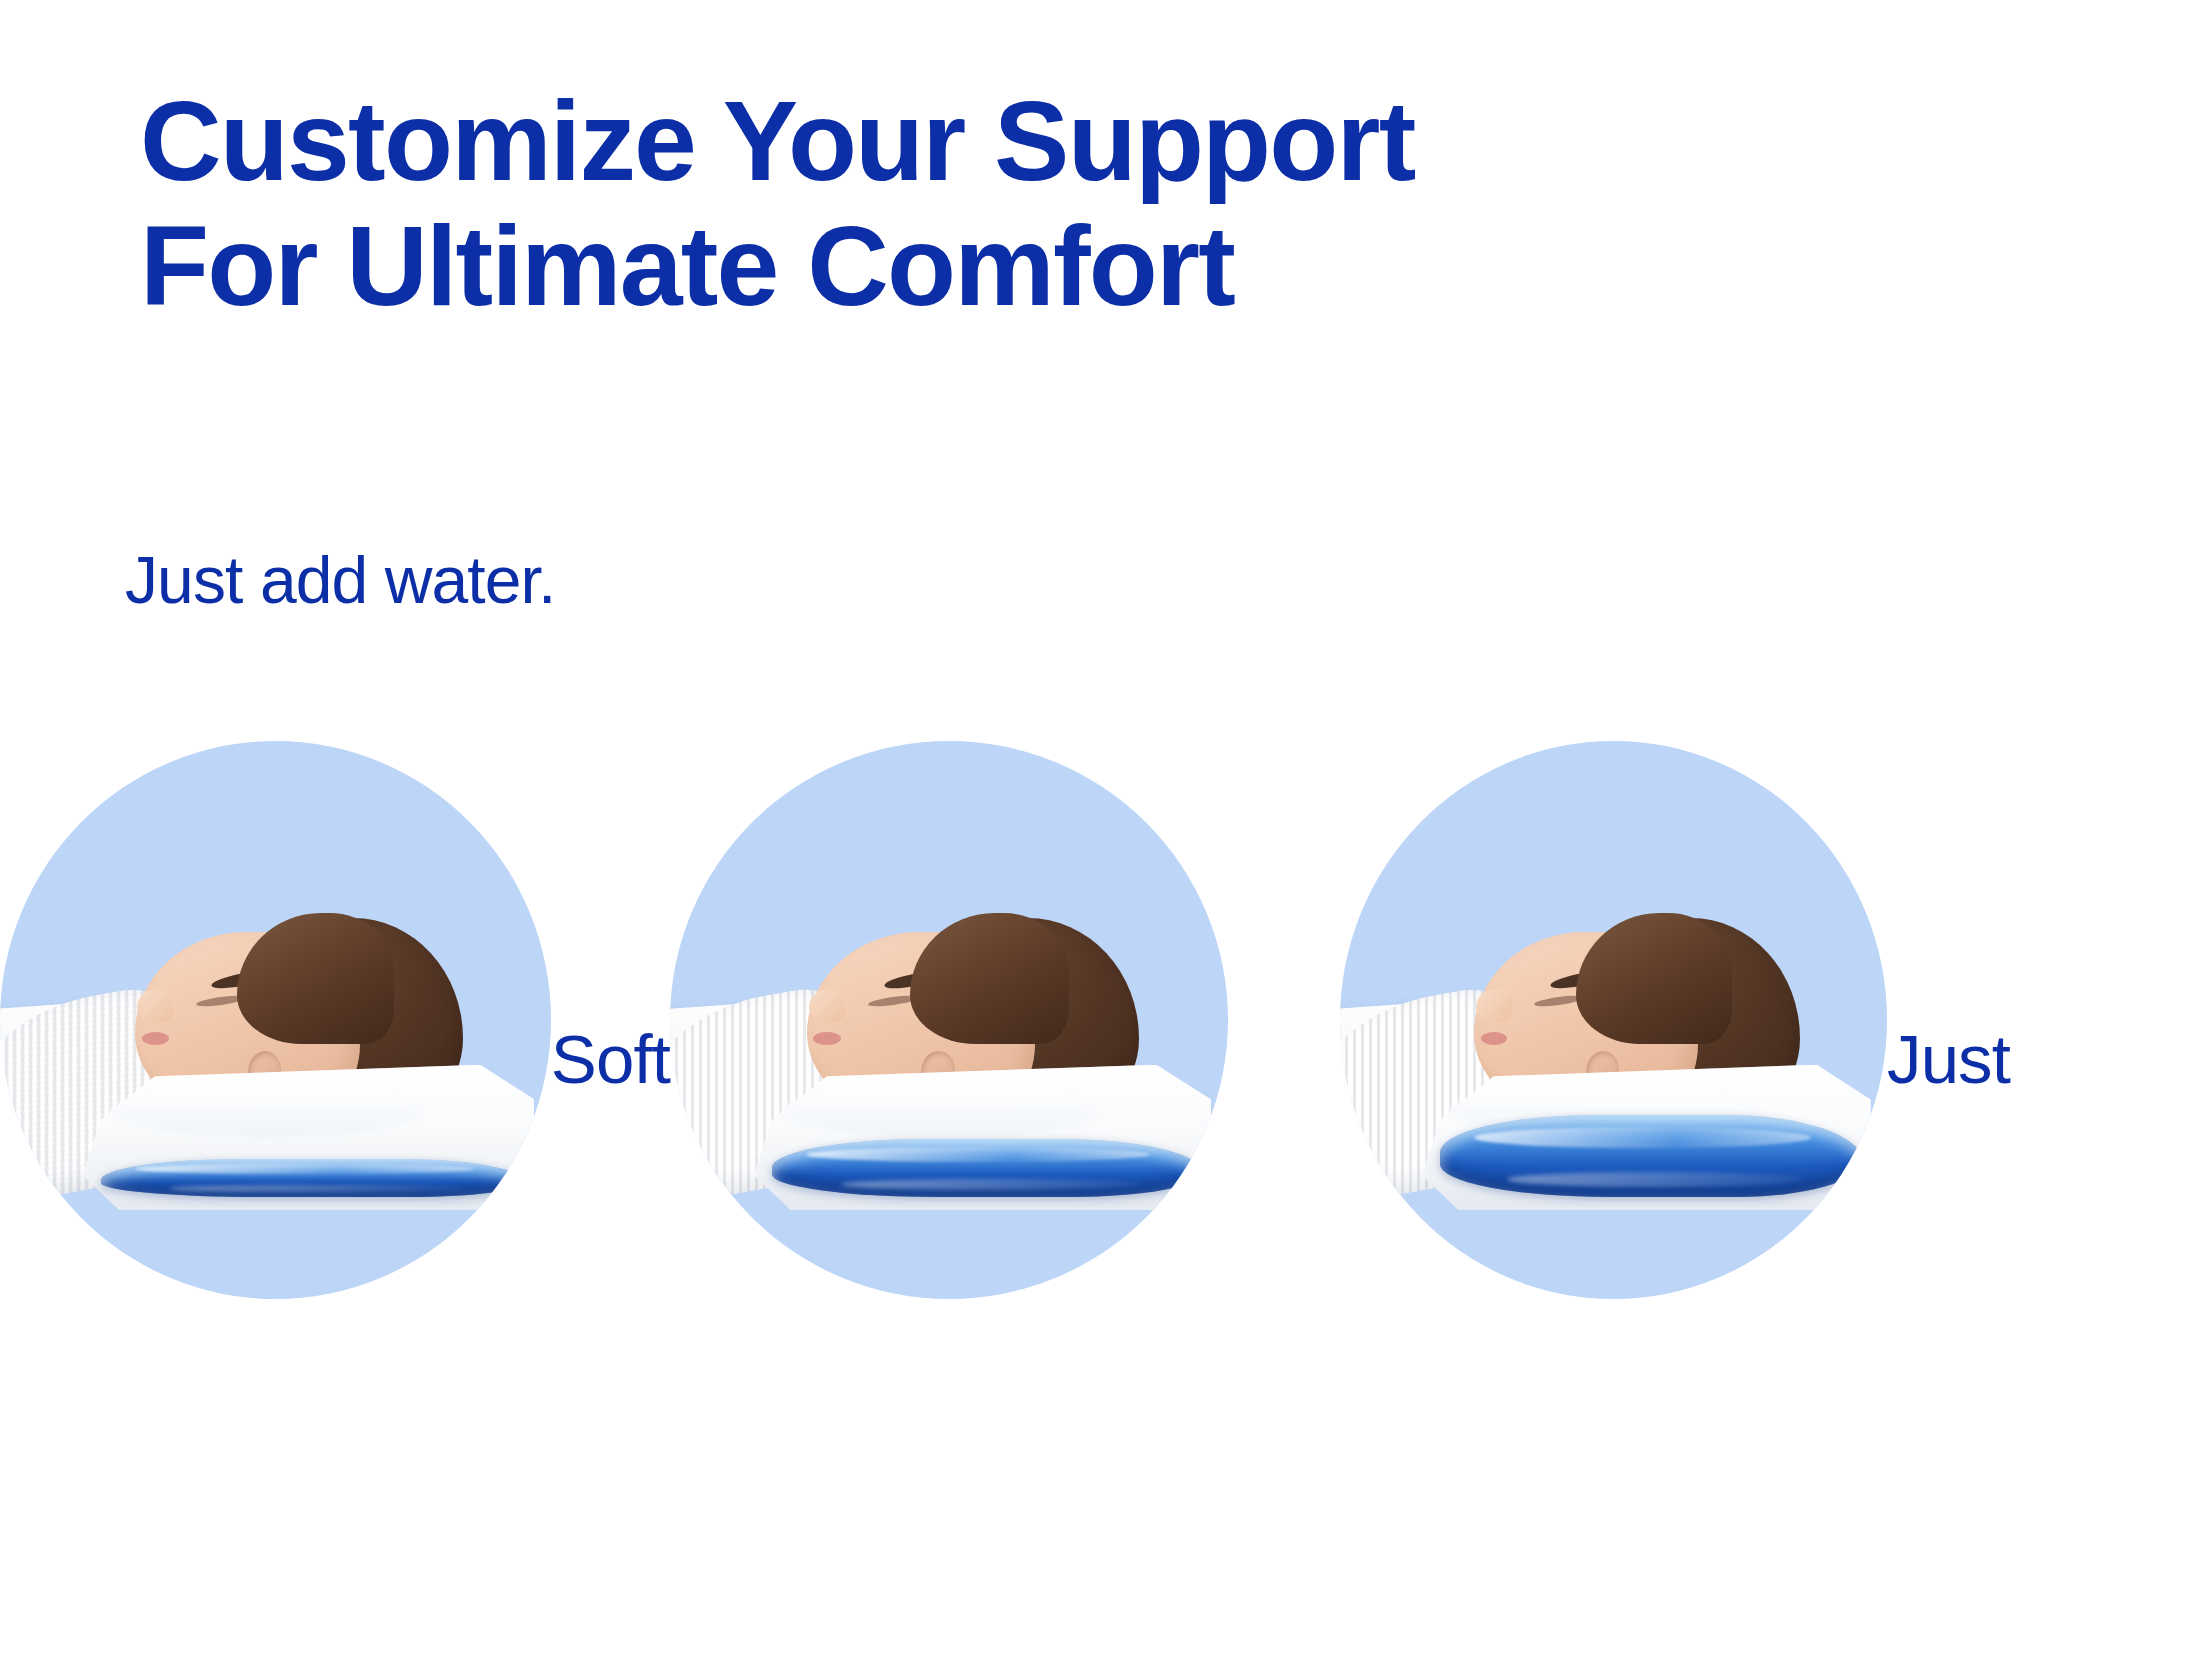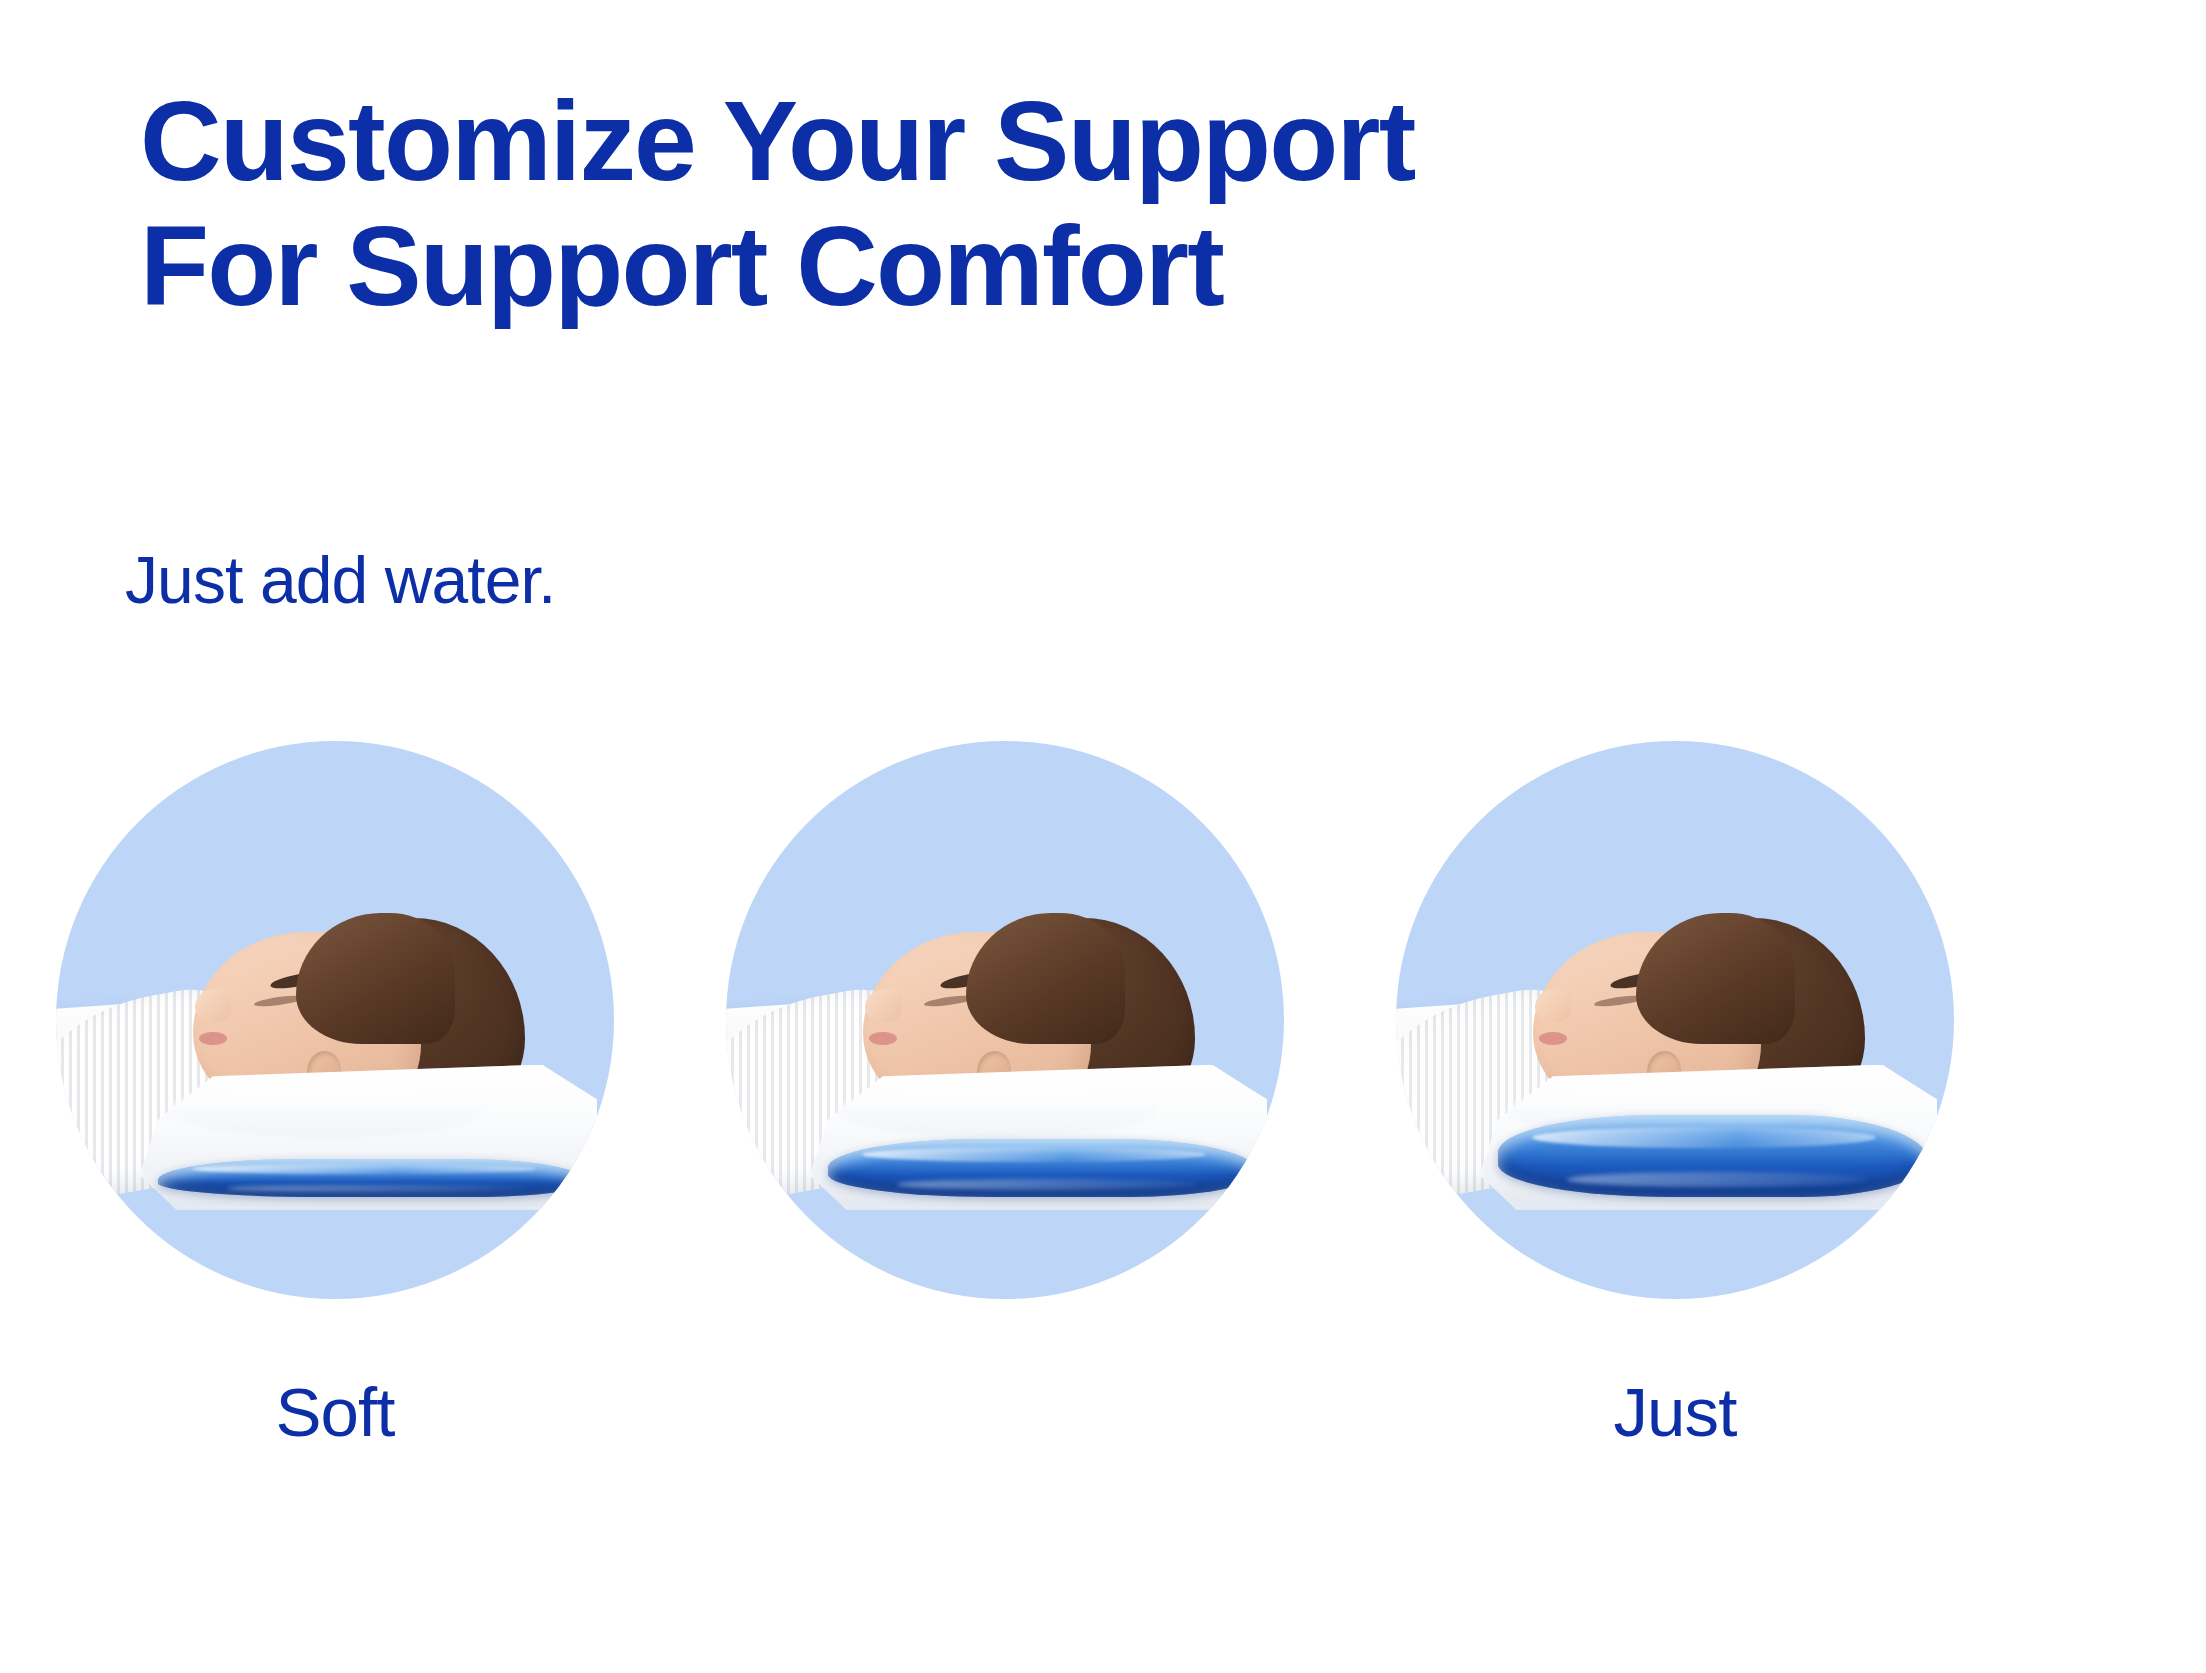--- a/index.html
+++ b/index.html
@@ -50,21 +50,21 @@
     left: 0;
     top: 741px;
     width: 2206px;
     display: flex;
     justify-content: flex-start;
     align-items: flex-start;
   }
   .card {
     width: 670px;
     display: flex;
-    flex-direction: column;
+    flex-direction: row;
     align-items: center;
   }
   .card-circle {
     width: 558px;
     height: 558px;
     border-radius: 50%;
     background: #BDD6F8;
     position: relative;
     overflow: hidden;
   }
@@ -290,21 +290,21 @@
   
   .water.soft   { height: 26%; border-radius: 50% 44% 40% 56% / 84% 90% 60% 56%; }
   .water.medium { height: 40%; }
   .water.firm   { height: 56%; border-radius: 48% 42% 38% 52% / 60% 72% 58% 52%; }
 </style>
 </head>
 <body>
 
 <div id="headline-block">
   <div class="headline-line">Customize Your Support</div>
-  <div class="headline-line">For Support Comfort</div>
+  <div class="headline-line">For Ultimate Comfort</div>
 </div>
 
 <div id="subtitle">Just add water.</div>
 
 <div id="cards-row">
 
   <div class="card">
     <div class="card-circle">
       <div class="scene">
         <div class="sheet"></div>

